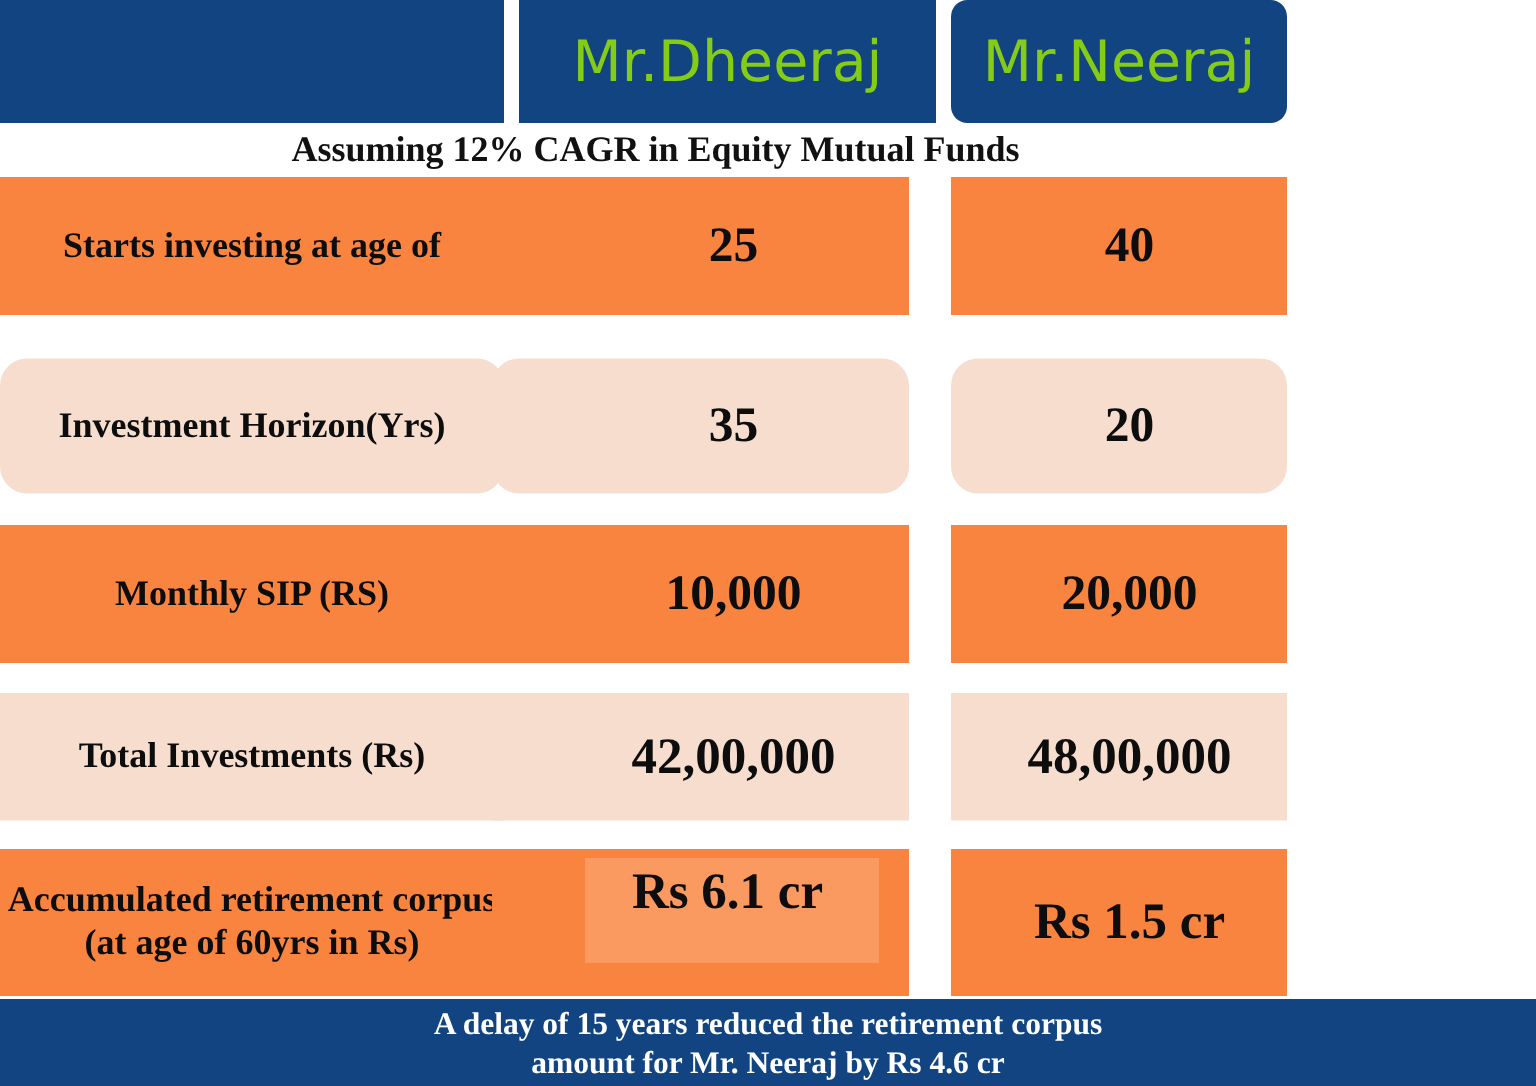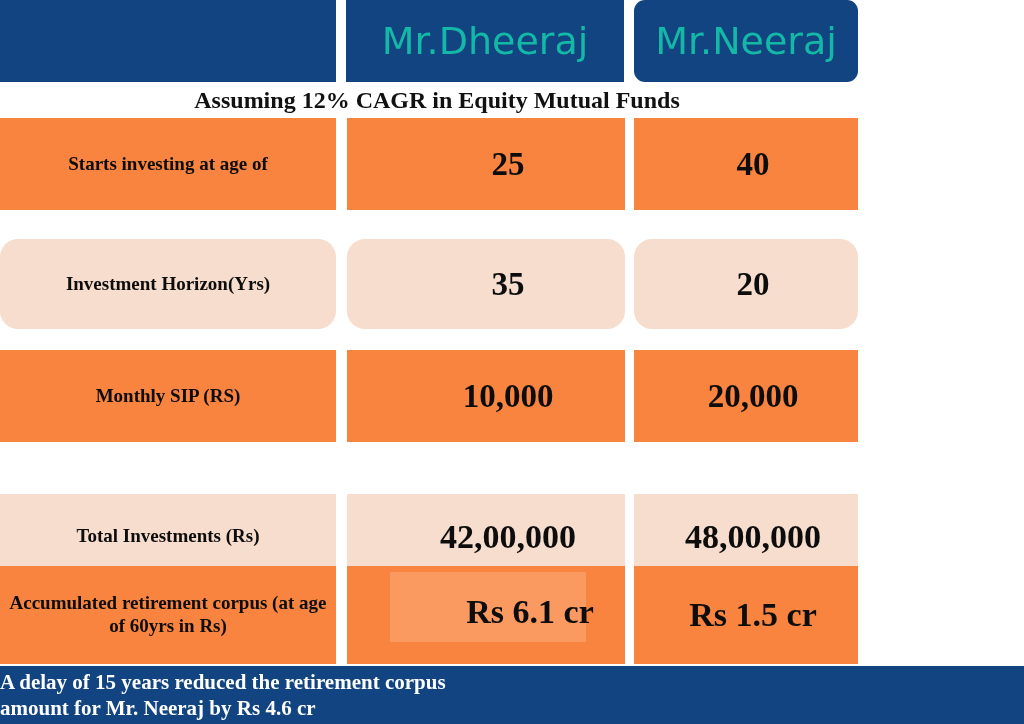--- a/index.html
+++ b/index.html
@@ -27,21 +27,21 @@
     position: absolute;
     left: 0; top: 0;
     width: 1024px;
     height: 82px;
   }
   .hdr-cell {
     position: absolute;
     top: 0;
     height: 82px;
     background: #114481;
-    color: #14b8a6;
+    color: #84cc16;
     font-family: "DejaVu Sans", sans-serif;
     font-size: 38px;
     font-weight: 400;
     display: flex;
     align-items: center;
     justify-content: center;
     letter-spacing: 0px;
     text-align: right;
   }
   .hdr-blank { left: 0;   width: 336px; }
@@ -77,45 +77,45 @@
     align-items: center;
     justify-content: center;
     text-align: center;
     color: #0d0d0d;
     font-family: "Liberation Serif", serif;
     font-weight: bold;
   }
   .cell.label {
     left: 0;
     width: 336px;
-    font-size: 19px;
+    font-size: 24px;
     padding: 0 4px;
     line-height: 1.2;
   }
-  .cell.v1 { left: 347px; width: 278px; padding-left: 44px; }
+  .cell.v1 { left: 328px; width: 278px; padding-left: 44px; }
   .cell.v2 { left: 634px; width: 224px; padding-left: 14px; }
 
   .orange  { background: #f8843f; }
   .peach   { background: #f7ddcd; }
 
   .val { font-size: 33px; }
   .val-lg { font-size: 34px; }
 
   
   #row0 { top: 118px; }
   #row0 .cell { height: 92px; }
 
   #row1 { top: 239px; }
   #row1 .cell { height: 90px; border-radius: 18px; }
 
   #row2 { top: 350px; }
   #row2 .cell { height: 92px; }
 
   #row3 { top: 462px; }
-  #row3 .cell { height: 85px; margin-top: 32px; }
+  #row3 .cell { height: 85px; }
 
   #row4 { top: 566px; }
   #row4 .cell { height: 98px; }
 
   
   .hl {
     position: absolute;
     left: 390px;
     top: 572px;
     width: 196px;
@@ -127,21 +127,21 @@
   .footer {
     position: absolute;
     left: 0;
     top: 666px;
     width: 1024px;
     height: 58px;
     background: #114481;
     color: #ffffff;
     display: flex;
     flex-direction: column;
-    align-items: flex-start;
+    align-items: center;
     justify-content: center;
     font-family: "Liberation Serif", serif;
     font-weight: bold;
     font-size: 21px;
     line-height: 1.25;
   }
   .footer span { display: block; }
 </style>
 </head>
 <body>
@@ -180,21 +180,21 @@
     <div class="cell v1 peach val-lg">42,00,000</div>
     <div class="cell v2 peach val-lg">48,00,000</div>
   </div>
 
   <div class="row" id="row4">
     <div class="cell label orange">Accumulated retirement corpus (at age of 60yrs in Rs)</div>
     <div class="cell v1 orange"></div>
     <div class="cell v2 orange val-lg">Rs 1.5 cr</div>
   </div>
   <div class="hl"></div>
-  <div class="cell" style="left:346px; top:573px; width:278px; height:78px;margin-left:45px;">
+  <div class="cell" style="left:346px; top:556px; width:278px; height:78px;">
     <span class="val-lg">Rs 6.1 cr</span>
   </div>
 
   <div class="footer">
     <span>A delay of 15 years reduced the retirement corpus</span>
     <span>amount for Mr. Neeraj by Rs  4.6 cr</span>
   </div>
 
 </div>
 

